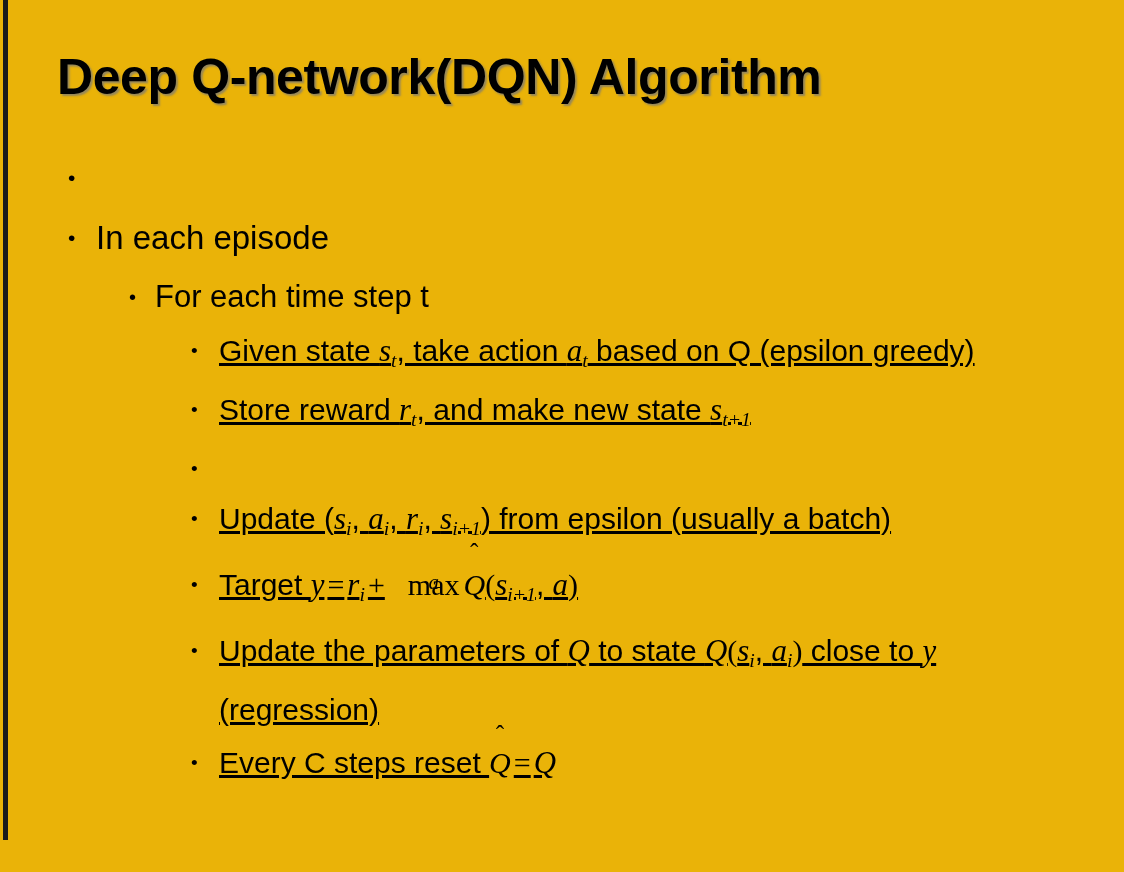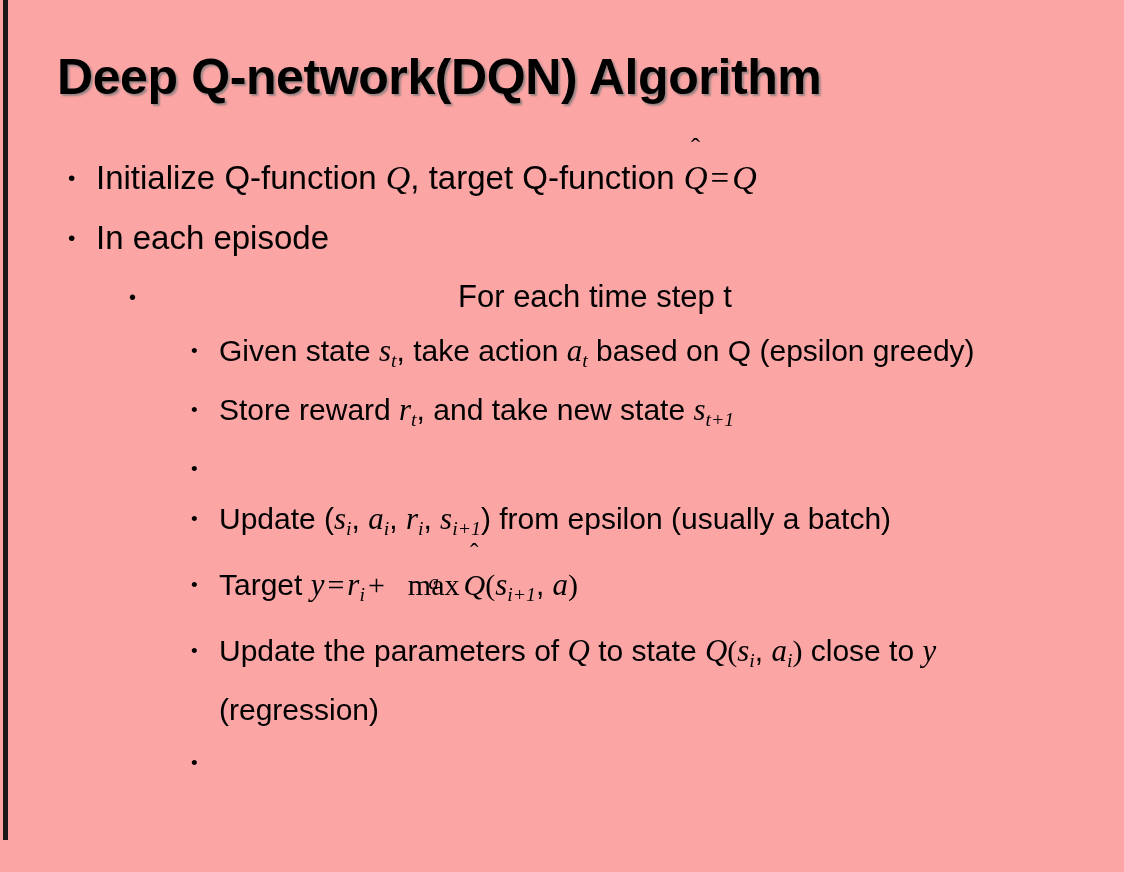--- a/index.html
+++ b/index.html
@@ -7,21 +7,21 @@
     padding: 0;
     background: #ffffff;
   }
   body {
     font-family: "Liberation Sans", sans-serif;
   }
   .slide {
     position: relative;
     width: 1124px;
     height: 872px;
-    background: #fca5a5;
+    background: #eab308;
     overflow: hidden;
   }
   
   .left-border {
     position: absolute;
     left: 3px;
     top: 0px;
     width: 5px;
     height: 840px;
     background: #1a1a1a;
@@ -80,35 +80,36 @@
   .lvl2 {
     padding-left: 129px;
     font-size: 31px;
     line-height: 58px;
   }
   .lvl2 .dot {
     width: 26px;
     font-size: 20px;
     line-height: 58px;
   }
-  .lvl2 .txt { max-width: 880px; text-align: center; }
+  .lvl2 .txt { max-width: 880px; }
 
   
   .lvl3 {
     padding-left: 191px;
     font-size: 30px;
     line-height: 50px;
   }
   .lvl3 .dot {
     width: 28px;
     font-size: 19px;
     line-height: 50px;
   }
   .lvl3 .txt {
     max-width: 880px;
+    text-decoration: underline;
   }
 
   
   .m {
     font-family: "Liberation Serif", "DejaVu Serif", serif;
     font-style: italic;
     font-size: 1.03em;
   }
   .mr {  
     font-family: "Liberation Serif", "DejaVu Serif", serif;
@@ -169,41 +170,40 @@
 <div class="slide">
 
   <div class="left-border"></div>
 
   <div class="title">Deep Q-network(DQN) Algorithm</div>
 
   <div class="body">
 
     <div class="bullet-row lvl1">
       <span class="dot">•</span>
-      <span class="txt"><span>Initialize Q-function </span><span class="m">Q</span><span>, target Q-function </span><span class="qhat"><span class="hat">̂</span><span>Q</span></span><span class="mr eq">=</span><span class="m">Q</span></span>
     </div>
 
     <div class="bullet-row lvl1">
       <span class="dot">•</span>
       <span class="txt">In each episode</span>
     </div>
 
     <div class="bullet-row lvl2">
       <span class="dot">•</span>
       <span class="txt">For each time step t</span>
     </div>
 
     <div class="bullet-row lvl3">
       <span class="dot">•</span>
       <span class="txt"><span>Given state </span><span class="m">s</span><span class="sub">t</span><span>, take action </span><span class="m">a</span><span class="sub">t</span><span> based on Q (epsilon greedy)</span></span>
     </div>
 
     <div class="bullet-row lvl3">
       <span class="dot">•</span>
-      <span class="txt"><span>Store reward </span><span class="m">r</span><span class="sub">t</span><span>, and take new state </span><span class="m">s</span><span class="sub">t+1</span></span>
+      <span class="txt"><span>Store reward </span><span class="m">r</span><span class="sub">t</span><span>, and make new state </span><span class="m">s</span><span class="sub">t+1</span></span>
     </div>
 
     <div class="bullet-row lvl3">
       <span class="dot">•</span>
     </div>
 
     <div class="bullet-row lvl3">
       <span class="dot">•</span>
       <span class="txt"><span>Update (</span><span class="m">s</span><span class="sub">i</span><span>, </span><span class="m">a</span><span class="sub">i</span><span>, </span><span class="m">r</span><span class="sub">i</span><span>, </span><span class="m">s</span><span class="sub">i+1</span><span>) from epsilon (usually a batch)</span></span>
     </div>
@@ -213,16 +213,17 @@
       <span class="txt"><span>Target </span><span class="m">y</span><span class="mr eq">=</span><span class="m">r</span><span class="sub">i</span><span class="mr eq">+</span><span class="maxop"><span>max</span><span class="limit">a</span></span><span class="qhat"><span class="hat">̂</span><span>Q</span></span><span class="mr">(</span><span class="m">s</span><span class="sub">i+1</span><span>, </span><span class="m">a</span><span class="mr">)</span></span>
     </div>
 
     <div class="bullet-row lvl3">
       <span class="dot">•</span>
       <span class="txt"><span>Update the parameters of </span><span class="m">Q</span><span> to state </span><span class="m">Q</span><span class="mr">(</span><span class="m">s</span><span class="sub">i</span><span>, </span><span class="m">a</span><span class="sub">i</span><span class="mr">)</span><span> close to </span><span class="m">y</span><span> (regression)</span></span>
     </div>
 
     <div class="bullet-row lvl3" style="line-height:56px;">
       <span class="dot" style="line-height:56px;">•</span>
+      <span class="txt"><span>Every C steps reset </span><span class="qhat"><span class="hat">̂</span><span>Q</span></span><span class="mr eq">=</span><span class="m">Q</span></span>
     </div>
 
   </div>
 </div>
 
 </body></html>

